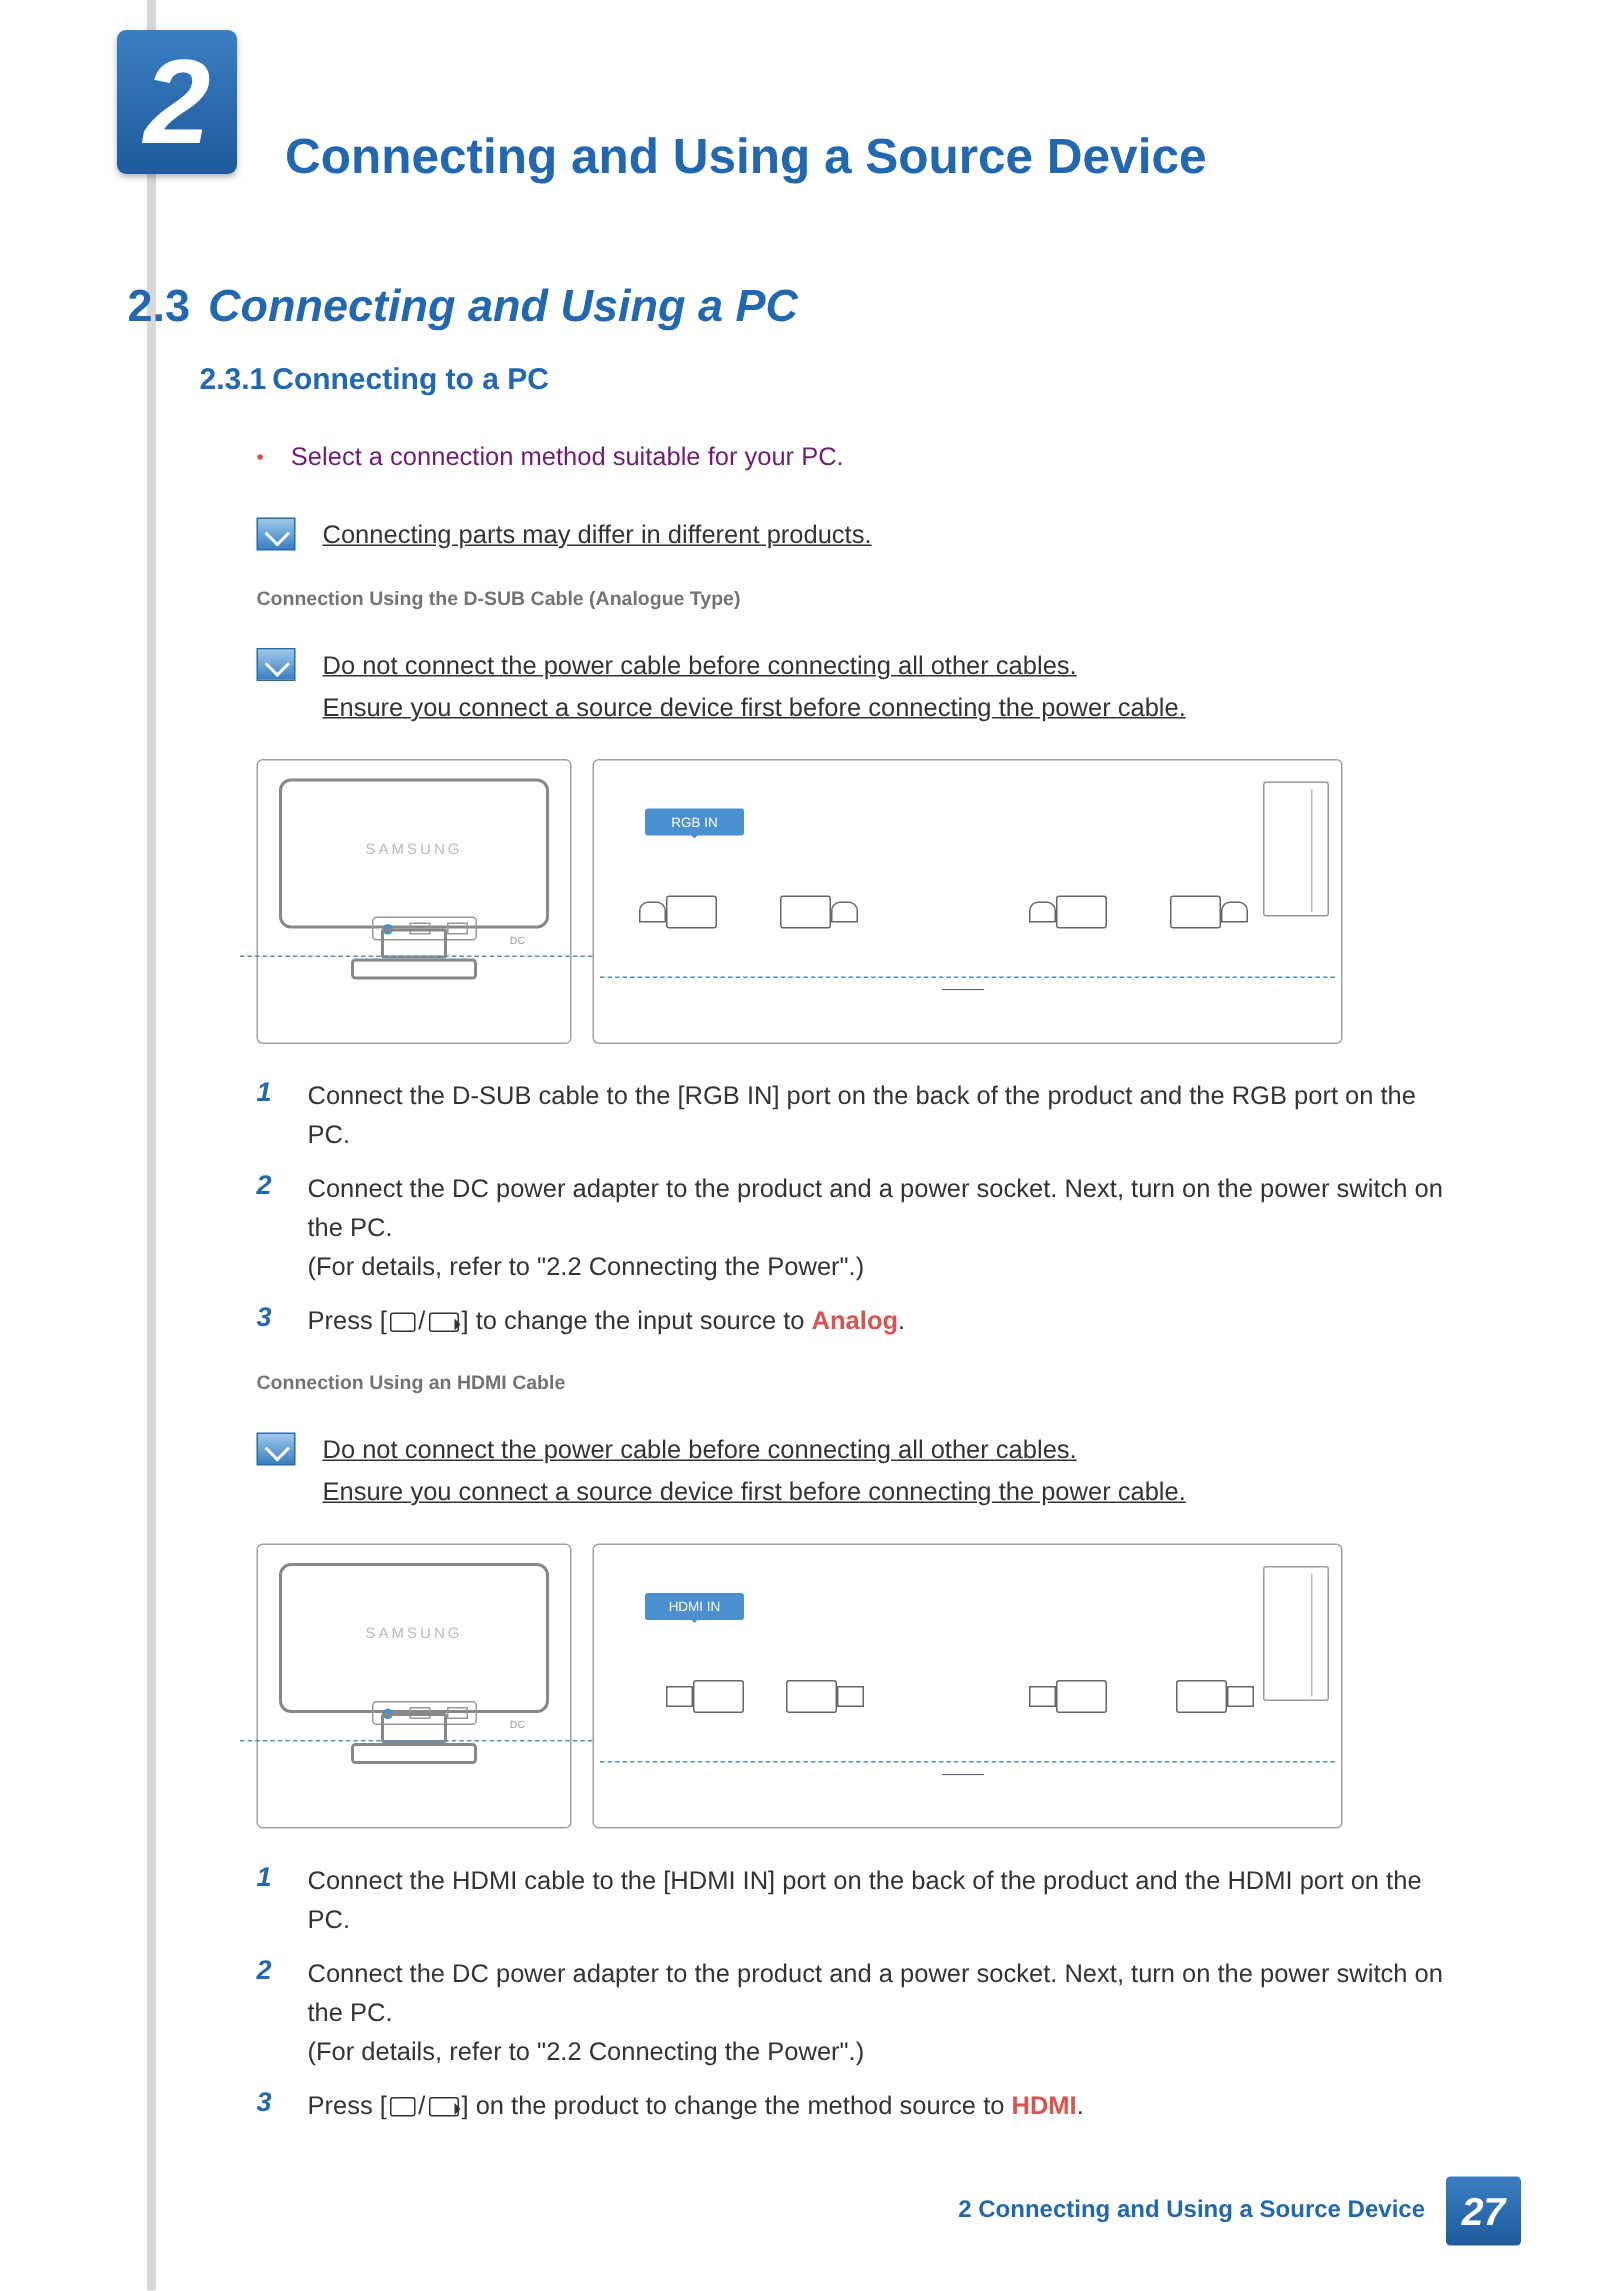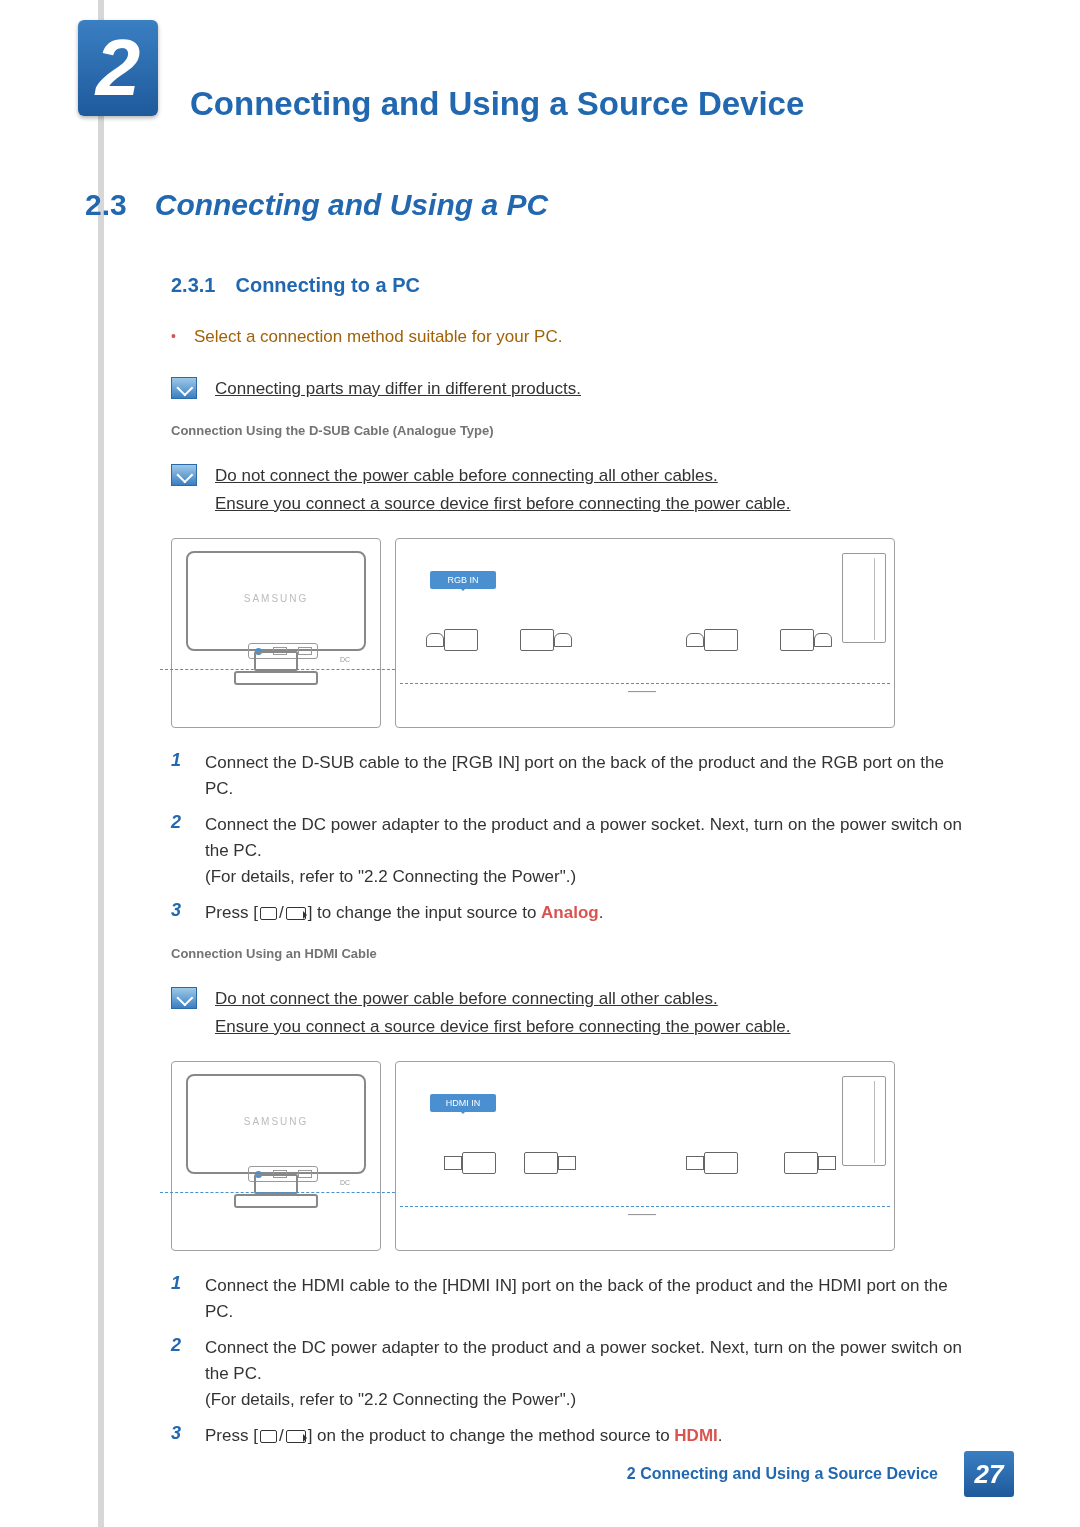--- a/index.html
+++ b/index.html
@@ -56,60 +56,60 @@
   }
   .content {
     position: absolute;
     left: 85px;
     top: 188px;
     width: 880px;
   }
   .section-heading {
     display: flex;
     align-items: baseline;
-    gap: 28px;
-    margin-bottom: 52px;
+    gap: 12px;
+    margin-bottom: 20px;
   }
   .section-num {
     font-size: 30px;
     font-weight: bold;
     color: #2168b0;
   }
   .section-title {
     font-size: 30px;
     font-weight: bold;
     color: #2168b0;
     font-style: italic;
   }
   .subsection-heading {
     display: flex;
     align-items: baseline;
-    gap: 20px;
-    margin-left: 86px;
+    gap: 4px;
+    margin-left: 48px;
     margin-bottom: 28px;
   }
   .subsection-num, .subsection-title {
     font-size: 20px;
     font-weight: bold;
     color: #2168b0;
   }
   .bullet-item {
     display: flex;
     margin-left: 86px;
     margin-bottom: 26px;
     gap: 18px;
   }
   .bullet-dot {
     color: #d9534f;
     font-size: 14px;
     line-height: 22px;
   }
   .bullet-text {
     font-size: 17px;
-    color: #a16207;
+    color: #701a75;
     line-height: 24px;
   }
   .note-row {
     display: flex;
     margin-left: 86px;
     margin-bottom: 20px;
     gap: 18px;
     align-items: flex-start;
     text-decoration: underline;
   }
@@ -338,21 +338,21 @@
     right:-6px; top:3px;
     border:4px solid transparent;
     border-left-color:#333;
   }
   .footer {
     position: absolute;
     bottom: 30px;
     right: 66px;
     display: flex;
     align-items: center;
-    gap: 26px;
+    gap: 14px;
   }
   .footer-text {
     font-size: 16px;
     font-weight: bold;
     color: #2168b0;
   }
   .footer-page {
     background: linear-gradient(#3a7fc2, #1e5a9c);
     color: #fff;
     font-size: 26px;

